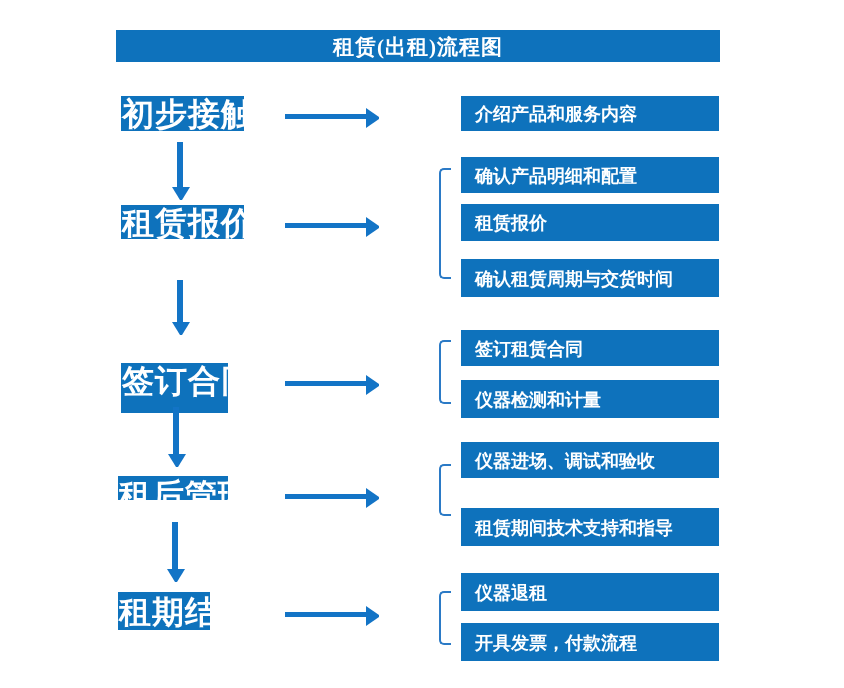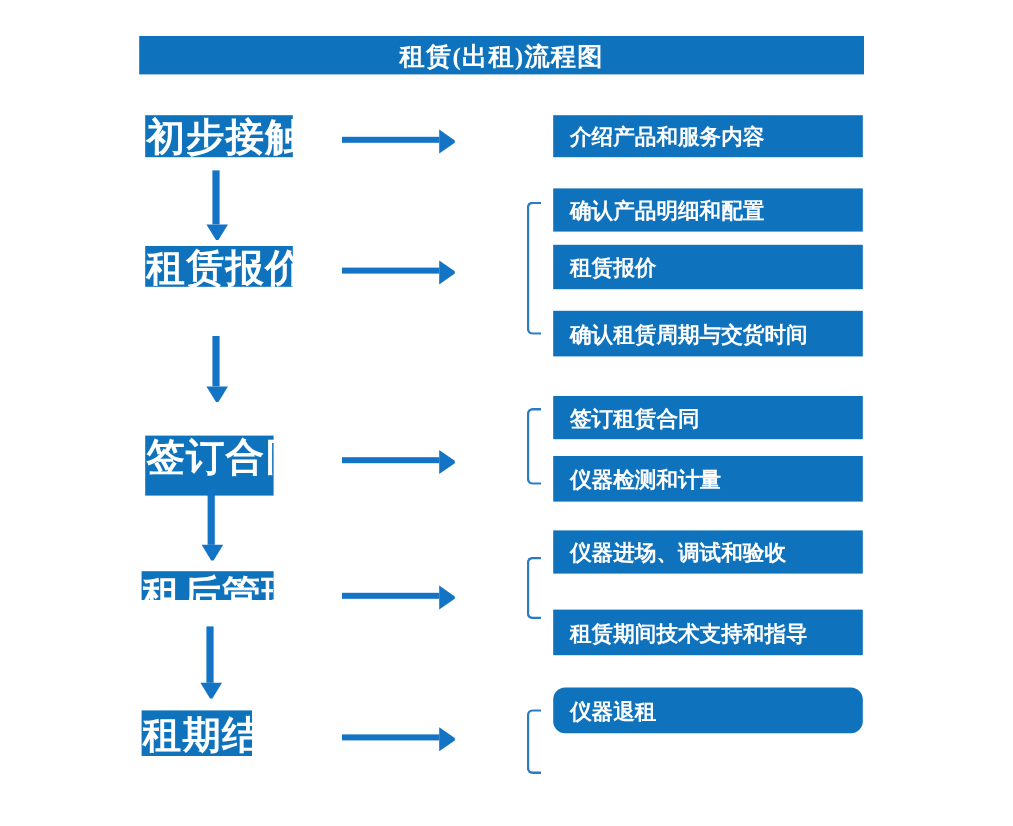--- a/index.html
+++ b/index.html
@@ -95,21 +95,22 @@
   <div class="step-box" style="left:100px;top:574px;width:92px;height:38px;line-height:38px;">租期结束</div>
 
   <div class="detail-box" style="top:78px;height:35px;line-height:35px;">介绍产品和服务内容</div>
   <div class="detail-box" style="top:139px;height:36px;line-height:36px;">确认产品明细和配置</div>
   <div class="detail-box" style="top:186px;height:37px;line-height:37px;">租赁报价</div>
   <div class="detail-box" style="top:241px;height:38px;line-height:38px;">确认租赁周期与交货时间</div>
   <div class="detail-box" style="top:362px;height:38px;line-height:38px;">仪器检测和计量</div>
   <div class="detail-box" style="top:312px;height:36px;line-height:36px;">签订租赁合同</div>
   <div class="detail-box" style="top:424px;height:36px;line-height:36px;">仪器进场、调试和验收</div>
   <div class="detail-box" style="top:490px;height:38px;line-height:38px;">租赁期间技术支持和指导</div>
-  <div class="detail-box" style="top:555px;height:38px;line-height:38px;border-radius:10px;">仪器退租</div>
+  <div class="detail-box" style="top:555px;height:38px;line-height:38px;">仪器退租</div>
+  <div class="detail-box" style="top:605px;height:38px;line-height:38px;">开具发票，付款流程</div>
 
   <div class="h-arrow" style="left:263px;top:86px;">
     <div class="shaft"></div>
     <div class="head"></div>
   </div>
   <div class="h-arrow" style="left:263px;top:195px;">
     <div class="shaft"></div>
     <div class="head"></div>
   </div>
   <div class="h-arrow" style="left:263px;top:353px;">

